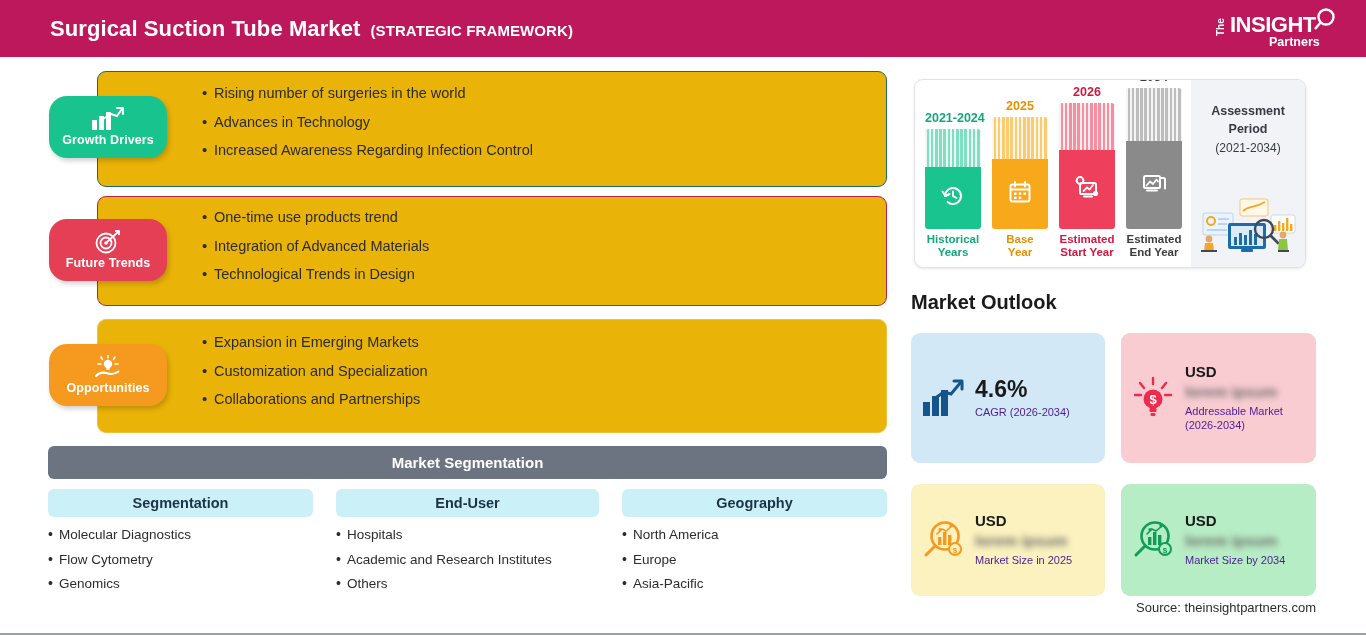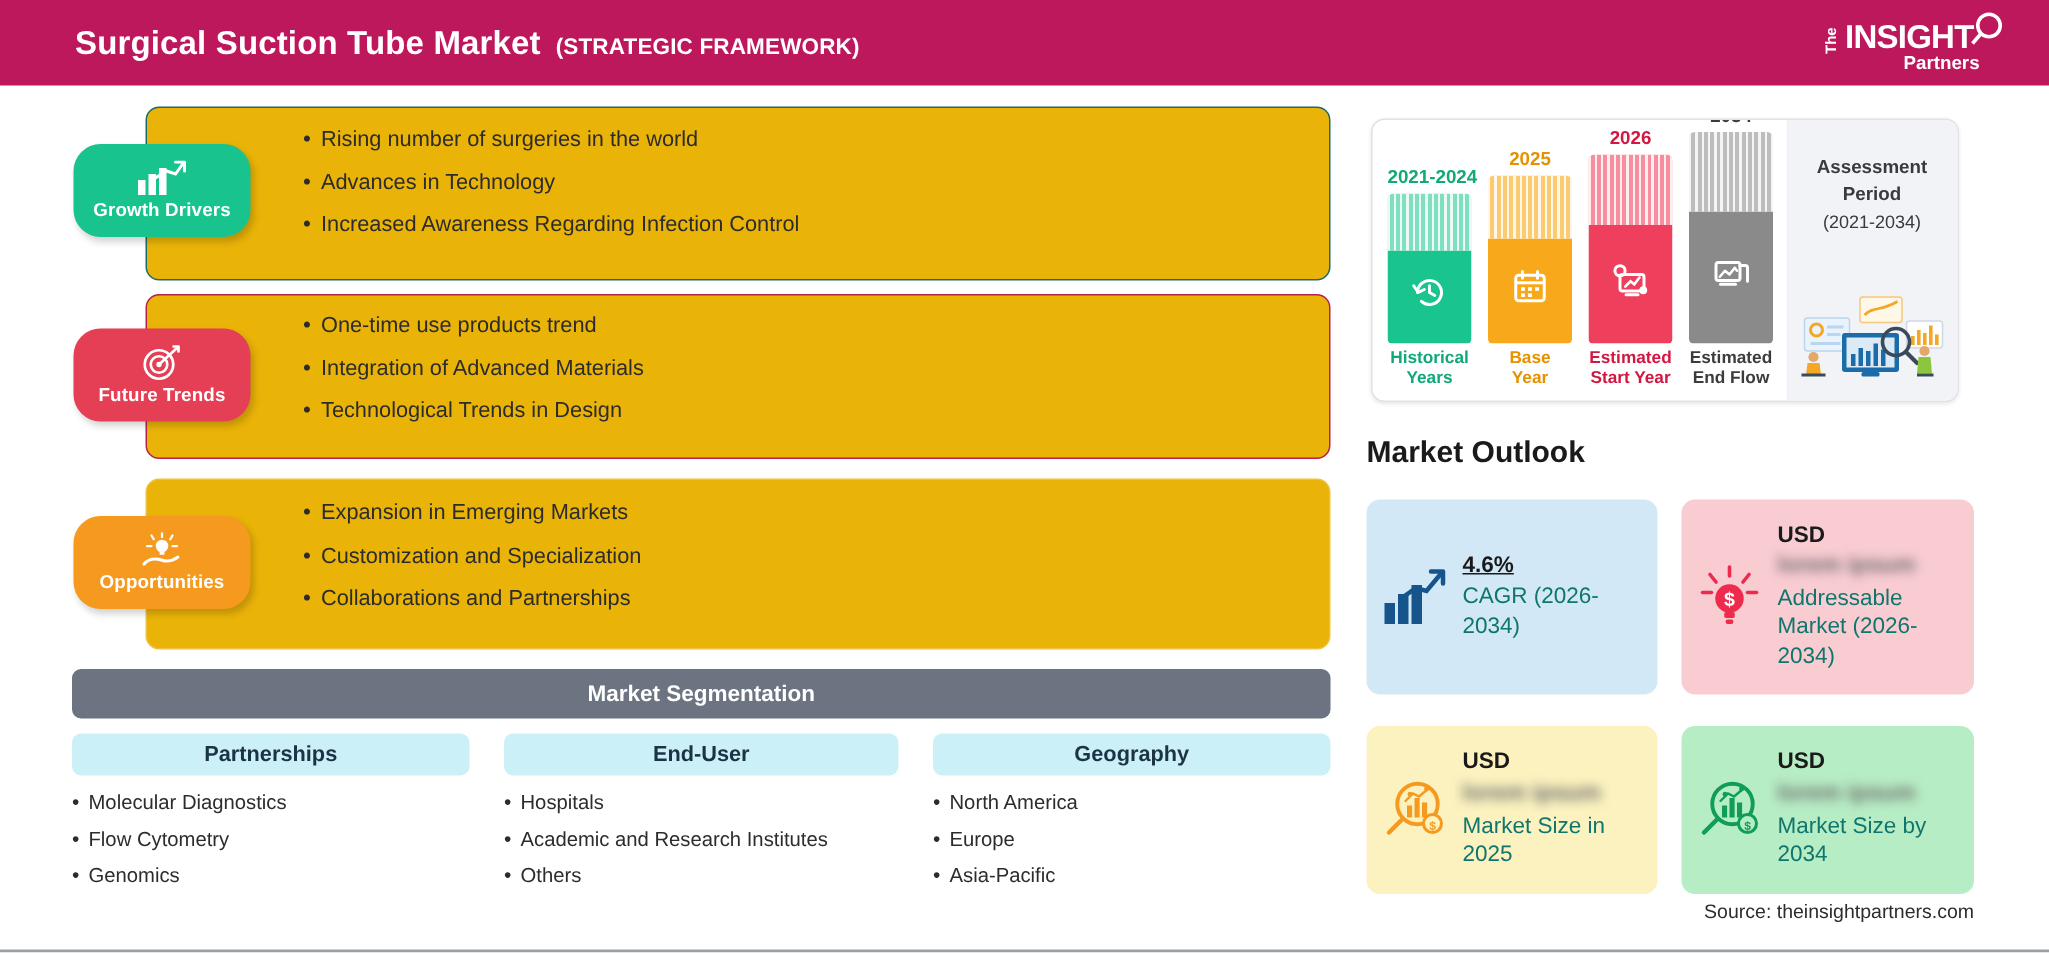--- a/index.html
+++ b/index.html
@@ -121,22 +121,22 @@
   .mo-title { position: absolute; left: 911px; top: 291px; font-size: 20px; font-weight: bold; color: #1a1a1a; }
 
   .mo-card { position: absolute; border-radius: 9px; display: flex; align-items: center; }
   .mo-card.blue   { left: 911px;  top: 333px; width: 194px; height: 130px; background: #d3e8f6; }
   .mo-card.pink   { left: 1121px; top: 333px; width: 195px; height: 130px; background: #f9ccd2; }
   .mo-card.yellow { left: 911px;  top: 484px; width: 194px; height: 112px; background: #fbf2bf; }
   .mo-card.green  { left: 1121px; top: 484px; width: 195px; height: 112px; background: #b7edc4; }
 
   .mo-ico { width: 64px; display: flex; align-items: center; justify-content: center; flex: 0 0 64px; }
   .mo-body { flex: 1; padding-right: 8px; }
-  .mo-big { font-size: 15px; font-weight: bold; color: #1a1a1a; line-height: 1.1; text-decoration: underline; }
-  .mo-sub { font-size: 15px; color: #0f766e; line-height: 1.3; margin-top: 3px; }
+  .mo-big { font-size: 23px; font-weight: bold; color: #1a1a1a; line-height: 1.1; }
+  .mo-sub { font-size: 11px; color: #4c1d95; line-height: 1.3; margin-top: 3px; }
   .mo-usd { font-size: 15px; font-weight: bold; color: #1a1a1a; line-height: 1.1; }
   .mo-blur {
     font-size: 15.5px; font-weight: bold; color: #6a6a6a;
     filter: blur(3.4px); line-height: 1.15; margin: 3px 0 2px; user-select: none;
   }
   .source {
     position: absolute; right: 50px; top: 600px; font-size: 13px; color: #2c2c2c;
   }
 </style>
 </head>
@@ -224,21 +224,21 @@
     </span>
     <span class="pill-label">Opportunities</span>
   </div>
 
   <div class="seg-bar">
     <span class="seg-bar-label">Market Segmentation</span>
   </div>
 
   <div class="seg-col c1">
     <div class="seg-head">
-      <span class="seg-head-label">Partnerships</span>
+      <span class="seg-head-label">Segmentation</span>
     </div>
     <ul class="seg-list">
       <li>Molecular Diagnostics</li>
       <li>Flow Cytometry</li>
       <li>Genomics</li>
     </ul>
   </div>
 
   <div class="seg-col c2">
     <div class="seg-head">
@@ -345,21 +345,21 @@
                 <rect x="3" y="5" width="16" height="12" rx="1.6" fill="none" stroke="#fff" stroke-width="2"></rect>
                 <path d="M5.5 14.5 L9 10.5 L12 13 L15.5 8.5 L17 10.5" fill="none" stroke="#fff" stroke-width="1.7" stroke-linecap="round" stroke-linejoin="round"></path>
                 <path d="M19 7 h3.5 a1.5 1.5 0 0 1 1.5 1.5 v9" fill="none" stroke="#fff" stroke-width="2" stroke-linecap="round"></path>
                 <line x1="6" y1="19.5" x2="16" y2="19.5" stroke="#fff" stroke-width="2" stroke-linecap="round"></line>
               </svg>
             </span>
           </div>
         </div>
         <div class="tl-cap" style="color:#3c3c3c;">
           <div>Estimated</div>
-          <div>End Flow</div>
+          <div>End Year</div>
         </div>
       </div>
     </div>
 
     <div class="tl-assess">
       <div class="tl-assess-t">
         <div>Assessment</div>
         <div>Period</div>
       </div>
       <div class="tl-assess-s">(2021-2034)</div>

